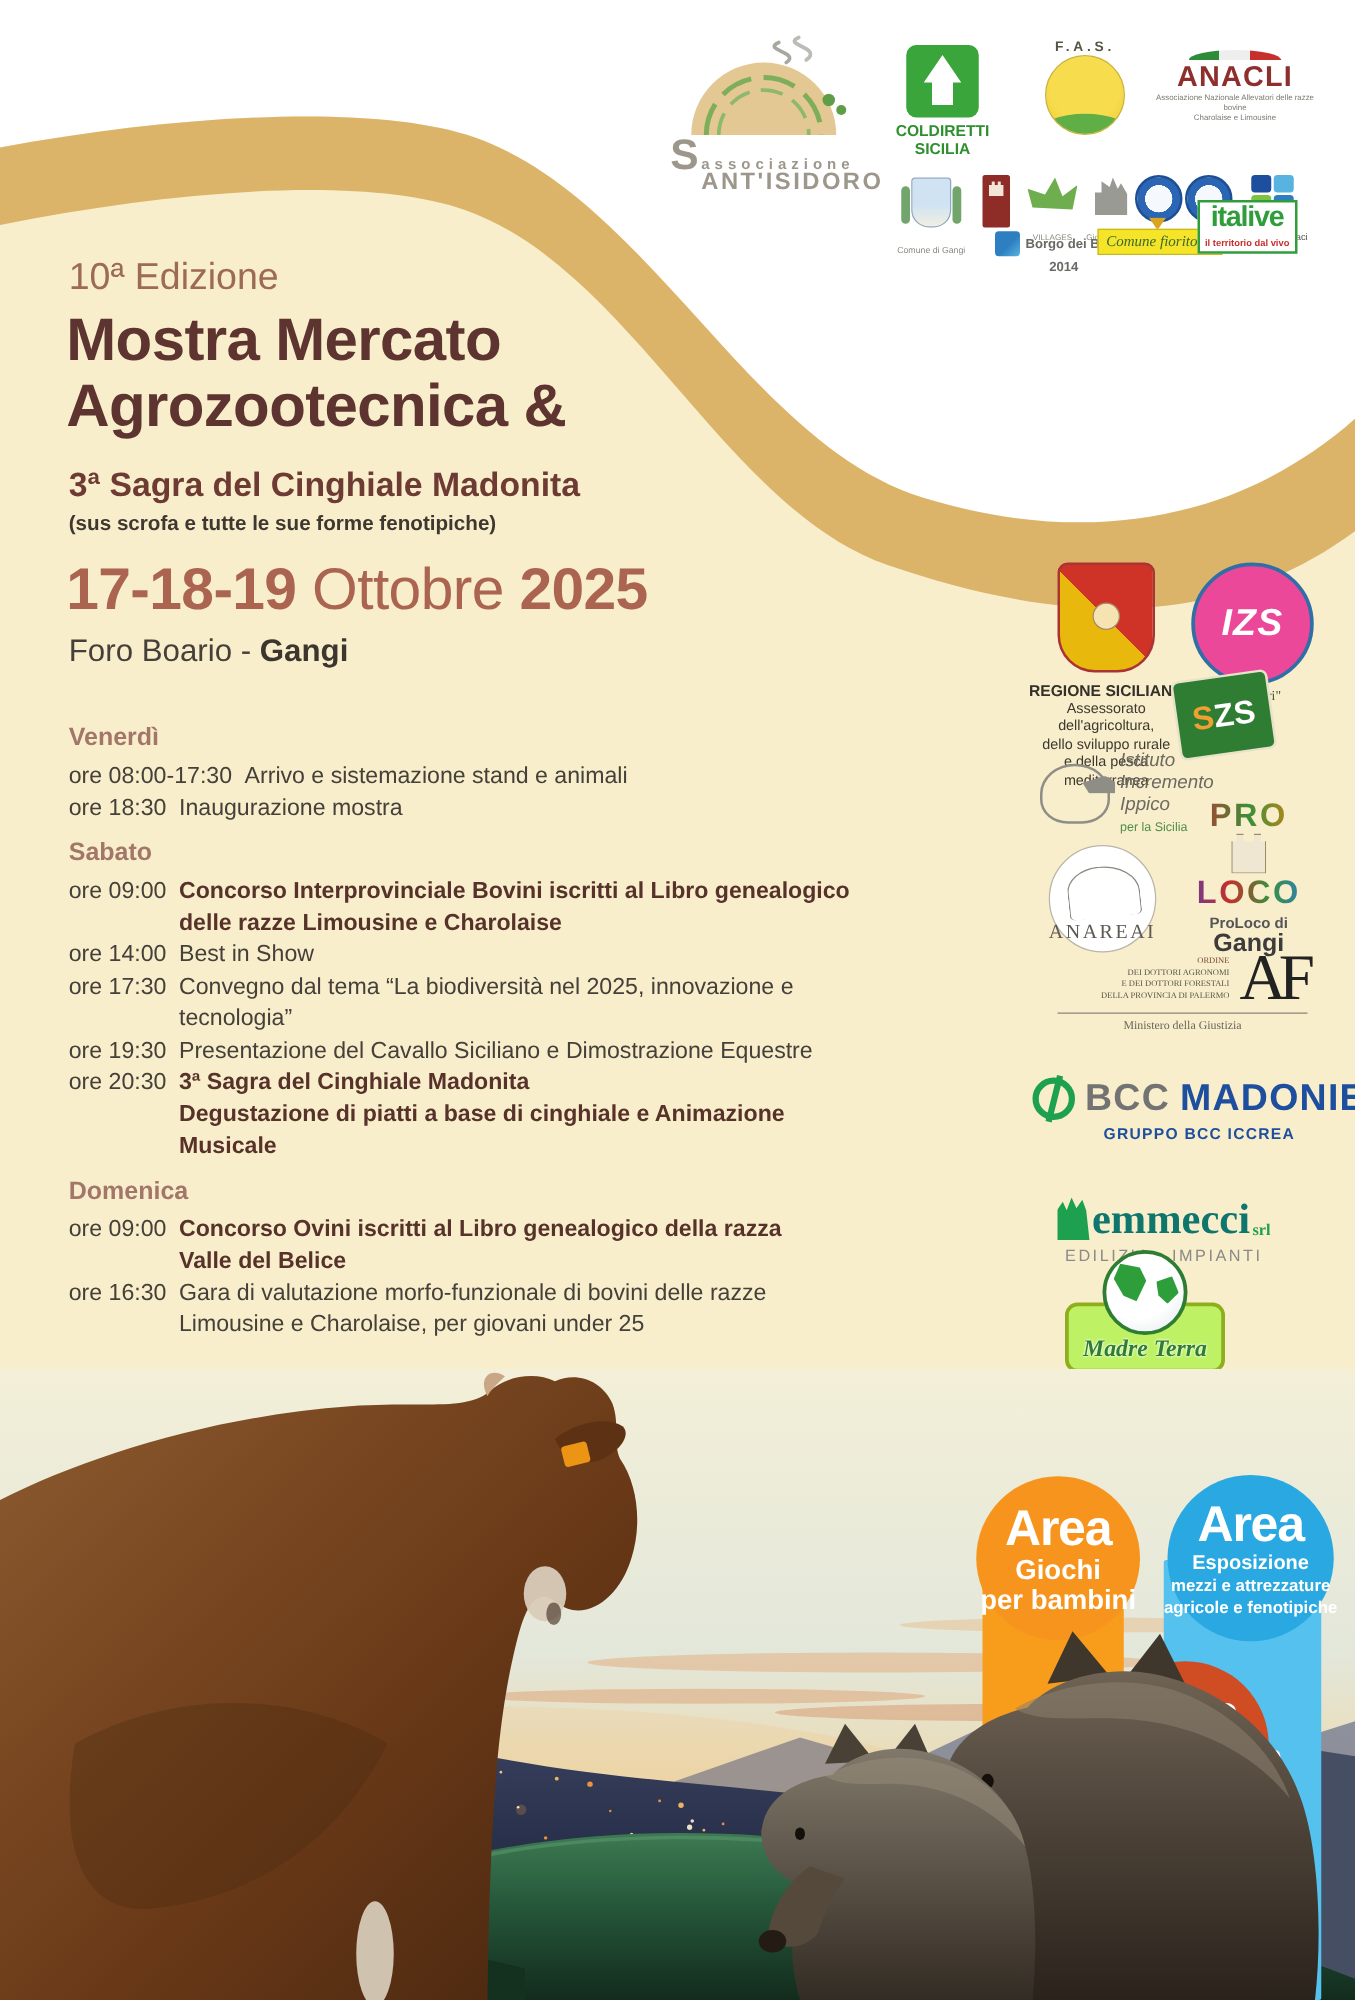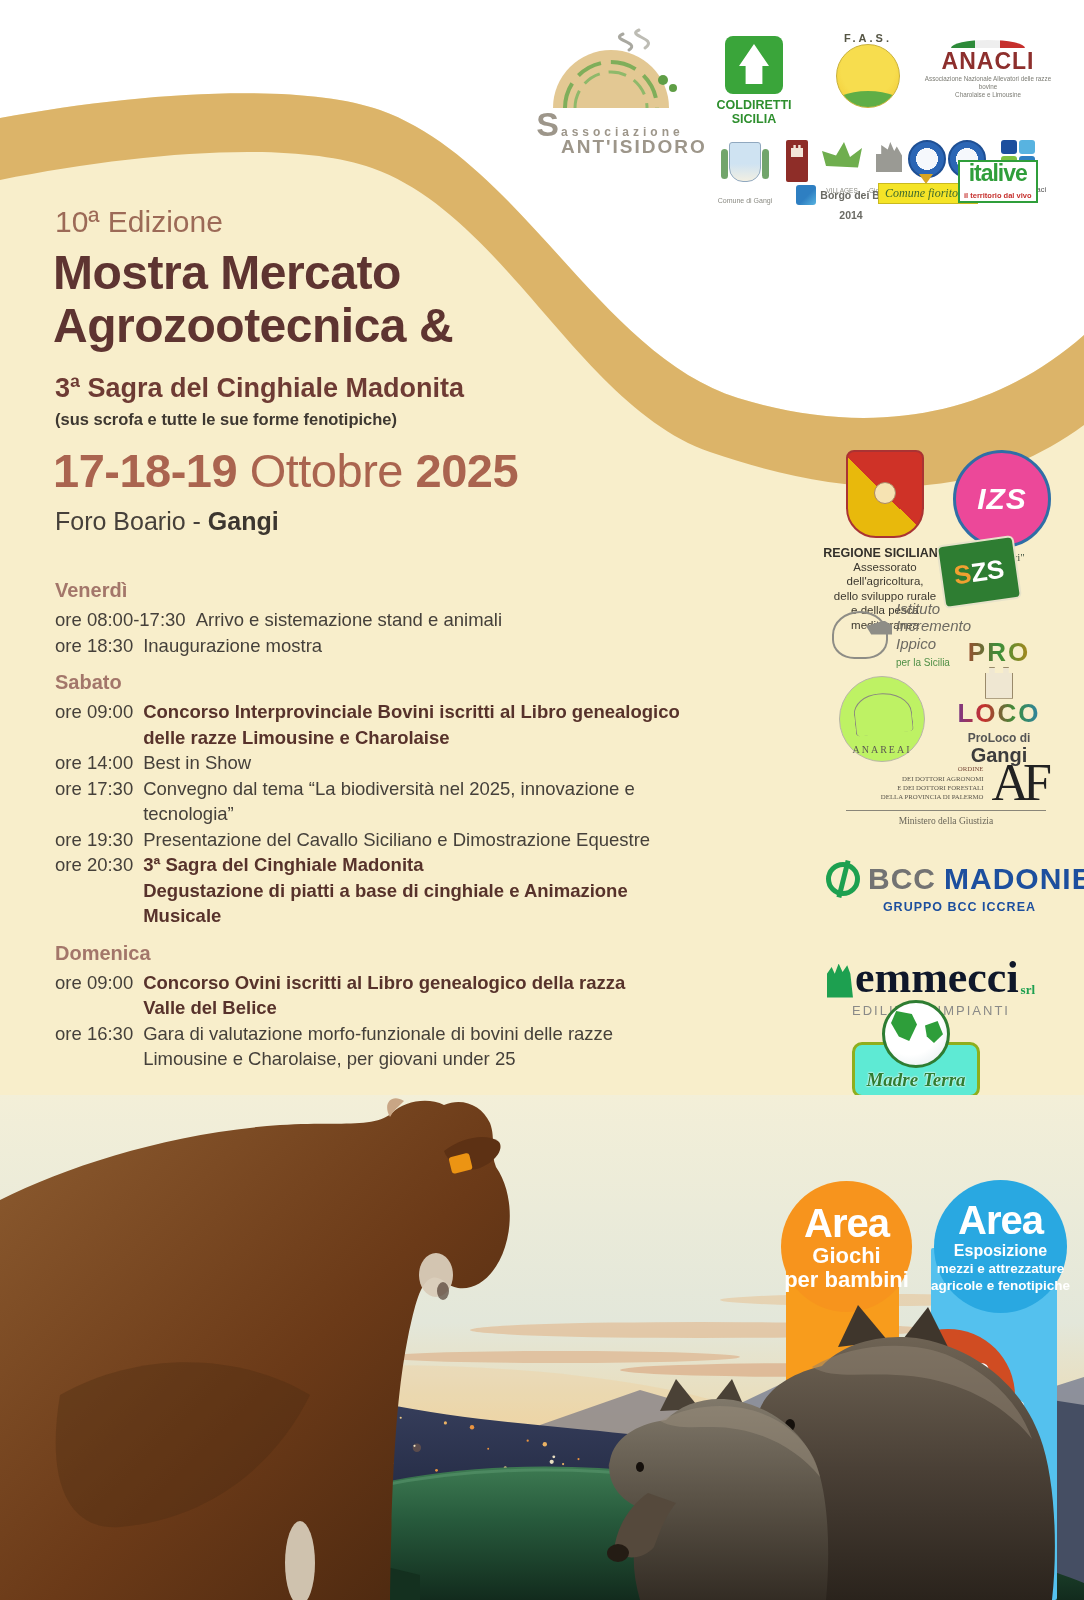--- a/index.html
+++ b/index.html
@@ -85,44 +85,44 @@
   .ippico .tx{font-size:15px;color:#6d6a62;font-style:italic;line-height:1.15;}
   .ippico .tx .g{font-size:10px;color:#4f8f46;font-style:normal;}
   .proloco .l1{font-weight:800;font-size:26px;line-height:.95;letter-spacing:2px;
       background:linear-gradient(90deg,#c62f2c,#3a8f3a,#e8830c);-webkit-background-clip:text;background-clip:text;color:transparent;}
   .proloco .tower{width:26px;height:30px;margin:2px auto;background:#efe7d2;border:1.5px solid #9a8a6a;
       clip-path:polygon(0 100%,0 20%,15% 20%,15% 0,35% 0,35% 20%,65% 20%,65% 0,85% 0,85% 20%,100% 20%,100% 100%);}
   .proloco .l2{font-weight:800;font-size:26px;line-height:.95;letter-spacing:2px;
       background:linear-gradient(90deg,#6a3a9a,#c62f2c,#3a8f3a,#2e7fc2);-webkit-background-clip:text;background-clip:text;color:transparent;}
   .proloco .s1{font-size:12px;color:#555;margin-top:6px;font-weight:700;}
   .proloco .s2{font-size:20px;color:#3c3c3c;font-weight:800;line-height:1;}
-  .anareai{width:86px;height:86px;border-radius:50%;background:#bef264;border:1.5px solid #b9b5a8;margin:0 auto;position:relative;
+  .anareai{width:86px;height:86px;border-radius:50%;background:#ffffff;border:1.5px solid #b9b5a8;margin:0 auto;position:relative;
       display:flex;align-items:flex-end;justify-content:center;padding-bottom:6px;box-sizing:border-box;
-      font-family:"Liberation Serif",serif;font-size:10px;letter-spacing:2px;color:#5c5a52;}
+      font-family:"Liberation Serif",serif;font-size:16px;letter-spacing:2px;color:#5c5a52;}
   .anareai:before{content:"";position:absolute;left:14px;top:16px;width:56px;height:40px;border:1.5px solid #8a887f;border-bottom:none;
       border-radius:50% 60% 10% 10%;transform:rotate(-6deg);}
   .agr{width:200px;text-align:left;display:flex;gap:8px;align-items:center;}
   .agr .lines{font-family:"Liberation Serif",serif;font-size:6.8px;color:#5a564c;line-height:1.35;text-align:right;flex:1;}
   .agr .lines .o{color:#7a4a3a;}
   .agr .af{font-family:"Liberation Serif",serif;font-size:52px;line-height:.8;color:#222;letter-spacing:-6px;flex:none;}
   .agr-sub{font-family:"Liberation Serif",serif;font-size:9.5px;color:#6a6659;border-top:1px solid #8a8679;
       margin-top:6px;padding-top:5px;text-align:center;}
   .bcc{display:flex;align-items:center;gap:8px;}
   .bcc .mark{width:34px;height:34px;border-radius:50%;border:5px solid #1da050;position:relative;flex:none;box-sizing:border-box;}
   .bcc .mark:before{content:"";position:absolute;left:10px;top:-7px;width:5px;height:38px;background:#1da050;transform:rotate(14deg);}
   .bcc .b1{color:#737373;font-weight:800;font-size:30px;letter-spacing:1px;}
   .bcc .b2{color:#1d4f9e;font-weight:800;font-size:30px;letter-spacing:1px;}
   .bcc-group{color:#1d4f9e;font-weight:700;font-size:12.5px;letter-spacing:1px;margin-top:4px;text-align:right;}
   .emmecci .wordrow{display:flex;align-items:flex-end;justify-content:center;gap:2px;}
   .emm-ic{width:26px;height:34px;flex:none;background:#1da050;clip-path:polygon(0 100%,0 30%,18% 10%,30% 30%,45% 0,60% 25%,78% 5%,90% 30%,100% 100%);}
-  .emmecci .word{font-family:"Liberation Serif",serif;font-weight:700;font-size:44px;color:#0f172a;line-height:.9;}
+  .emmecci .word{font-family:"Liberation Serif",serif;font-weight:700;font-size:34px;color:#0f766e;line-height:.9;}
   .emmecci .srl{font-family:"Liberation Serif",serif;font-weight:700;font-size:13px;color:#1da050;vertical-align:top;}
   .emmecci .sub{font-size:13px;color:#8a8a88;letter-spacing:2px;margin-top:5px;}
   .mt-sign{position:relative;width:128px;margin:0 auto;}
-  .mt-board{background:#5eead4;border:3px solid #8fae1d;border-radius:10px;padding:24px 6px 4px;}
+  .mt-board{background:#bef264;border:3px solid #8fae1d;border-radius:10px;padding:24px 6px 4px;}
   .mt-globe{position:absolute;left:50%;top:-42px;transform:translateX(-50%);width:62px;height:62px;border-radius:50%;
       background:radial-gradient(circle at 40% 35%,#fff 55%,#dfe8ea);border:3px solid #2e7d32;overflow:hidden;}
   .mt-globe:before{content:"";position:absolute;left:6px;top:8px;width:26px;height:30px;background:#2e9e3a;
       clip-path:polygon(20% 0,80% 10%,100% 45%,70% 100%,30% 85%,0 40%);}
   .mt-globe:after{content:"";position:absolute;right:4px;top:18px;width:18px;height:22px;background:#2e9e3a;
       clip-path:polygon(0 20%,70% 0,100% 60%,50% 100%,10% 70%);}
   .mt-name{font-family:"Liberation Serif",serif;font-style:italic;font-weight:700;font-size:19px;color:#2e7d32;
       text-shadow:0 0 2px #fff,0 0 2px #fff;white-space:nowrap;text-align:center;}
   .mt-band{background:#1e4e23;color:#fff;font-size:9.5px;font-weight:700;text-align:center;border-radius:0 0 6px 6px;
       padding:3px 2px;letter-spacing:.5px;white-space:nowrap;}

